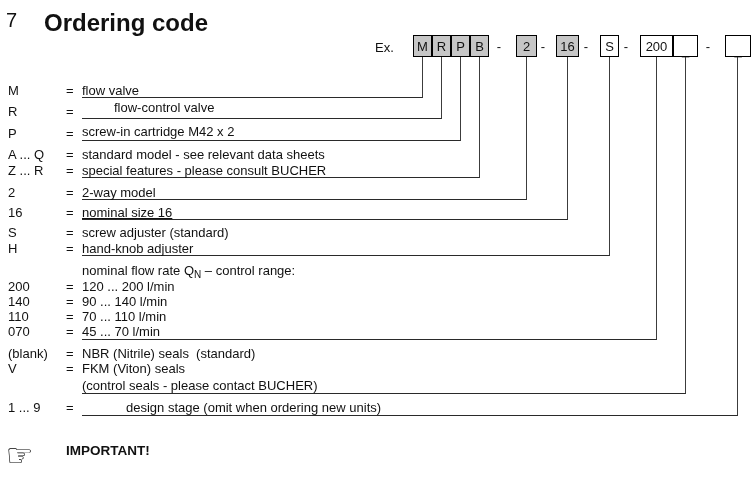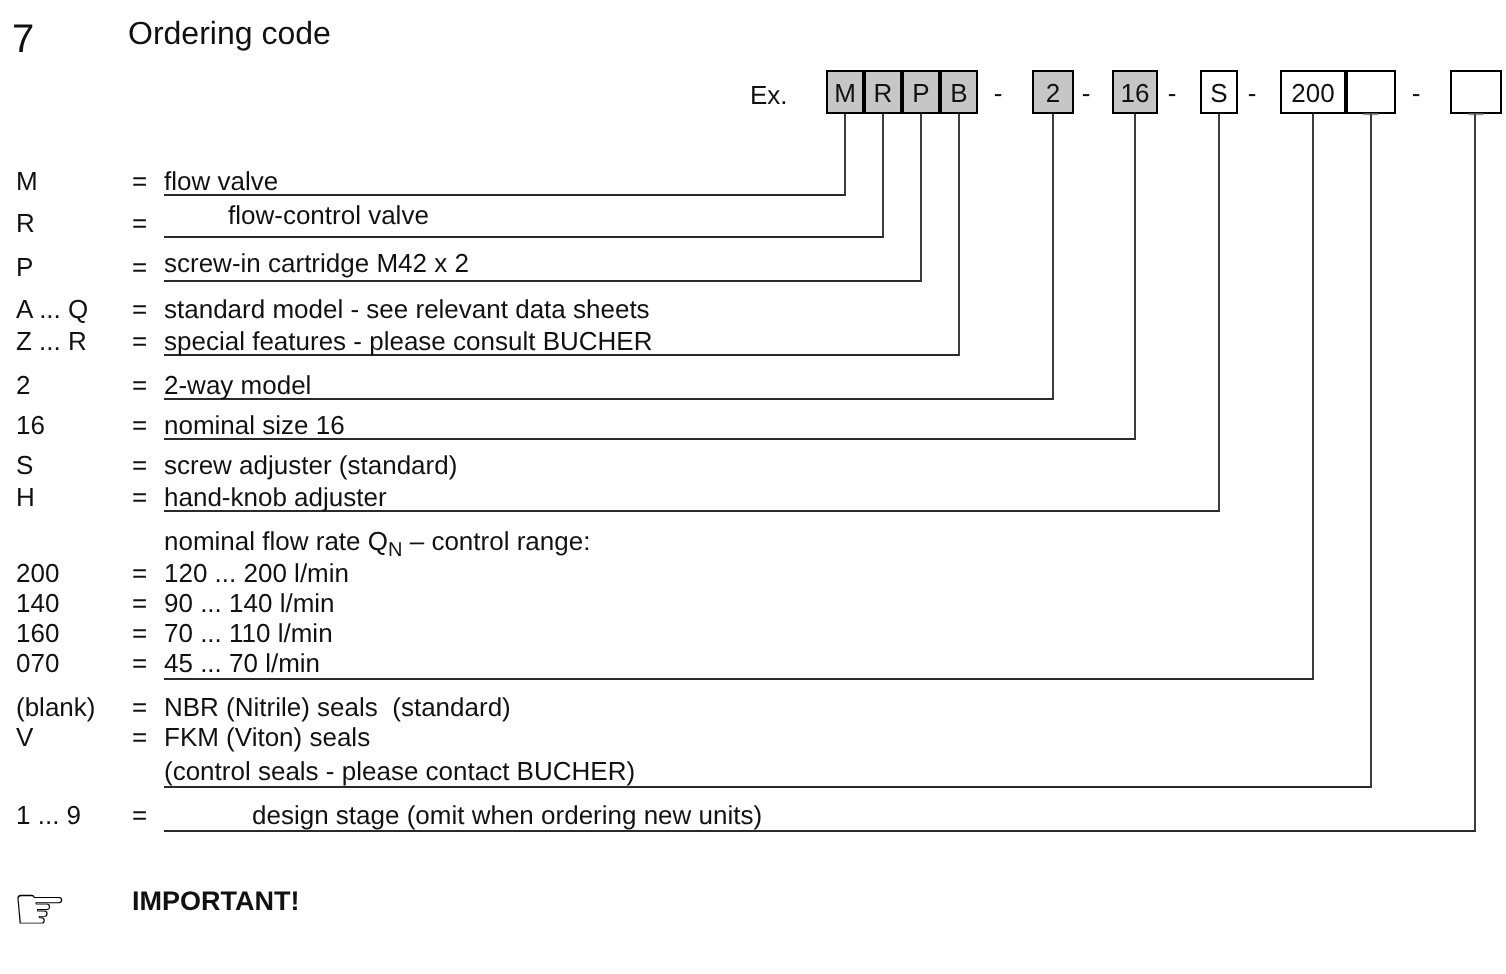--- a/index.html
+++ b/index.html
@@ -2,21 +2,21 @@
 <html><head>
 <meta charset="utf-8">
 <style>
   html,body{margin:0;padding:0;background:#fff;}
   .page{
     position:relative;width:753px;height:487px;background:#ffffff;
     font-family:"Liberation Sans",sans-serif;color:#111;overflow:hidden;
   }
   .abs{position:absolute;}
   .title-num{left:6px;top:9px;font-size:20px;font-weight:400;}
-  .title-text{left:64px;top:9px;font-size:16px;font-weight:400;}
+  .title-text{left:44px;top:9px;font-size:24px;font-weight:700;}
   .ex-label{left:375px;top:40px;font-size:13px;}
   .code-box{
     position:absolute;border:1px solid #000;box-sizing:border-box;
     display:flex;align-items:center;justify-content:center;
     font-size:13px;line-height:13px;
   }
   .code-box.gray{background:#c6c6c6;}
   .code-box.white{background:#ffffff;}
   .blank-glyph{color:#9a9a9a;margin-top:8px;}
   .dash{position:absolute;top:39px;font-size:13px;transform:translateX(-50%);}
@@ -104,35 +104,35 @@
       <span class="row-eq" style="top: 147px;">=</span>
       <span class="row-desc" style="top: 147px;">standard model - see relevant data sheets</span>
       <span class="row-code" style="top: 163px;">Z ... R</span>
       <span class="row-eq" style="top: 163px;">=</span>
       <span class="row-desc" style="top: 163px;">special features - please consult BUCHER</span>
       <span class="row-code" style="top: 185px;">2</span>
       <span class="row-eq" style="top: 185px;">=</span>
       <span class="row-desc" style="top: 185px;">2-way model</span>
       <span class="row-code" style="top: 205px;">16</span>
       <span class="row-eq" style="top: 205px;">=</span>
-      <span class="row-desc" style="top: 205px;">nominal size 16</span>
+      <span class="row-desc" style="top: 205px; text-decoration: underline;">nominal size 16</span>
       <span class="row-code" style="top: 225px;">S</span>
       <span class="row-eq" style="top: 225px;">=</span>
       <span class="row-desc" style="top: 225px;">screw adjuster (standard)</span>
       <span class="row-code" style="top: 241px;">H</span>
       <span class="row-eq" style="top: 241px;">=</span>
       <span class="row-desc" style="top: 241px;">hand-knob adjuster</span>
       <span class="row-desc" style="top: 263px;"><span>nominal flow rate Q</span><span class="qn-sub">N</span><span> – control range:</span></span>
       <span class="row-code" style="top: 279px;">200</span>
       <span class="row-eq" style="top: 279px;">=</span>
       <span class="row-desc" style="top: 279px;">120 ... 200 l/min</span>
       <span class="row-code" style="top: 294px;">140</span>
       <span class="row-eq" style="top: 294px;">=</span>
       <span class="row-desc" style="top: 294px;">90 ... 140 l/min</span>
-      <span class="row-code" style="top: 309px;">160</span>
+      <span class="row-code" style="top: 309px;">110</span>
       <span class="row-eq" style="top: 309px;">=</span>
       <span class="row-desc" style="top: 309px; text-align: center;">70 ... 110 l/min</span>
       <span class="row-code" style="top: 324px;">070</span>
       <span class="row-eq" style="top: 324px;">=</span>
       <span class="row-desc" style="top: 324px;">45 ... 70 l/min</span>
       <span class="row-code" style="top: 346px;">(blank)</span>
       <span class="row-eq" style="top: 346px;">=</span>
       <span class="row-desc" style="top: 346px;">NBR (Nitrile) seals  (standard)</span>
       <span class="row-code" style="top: 361px;">V</span>
       <span class="row-eq" style="top: 361px;">=</span>

